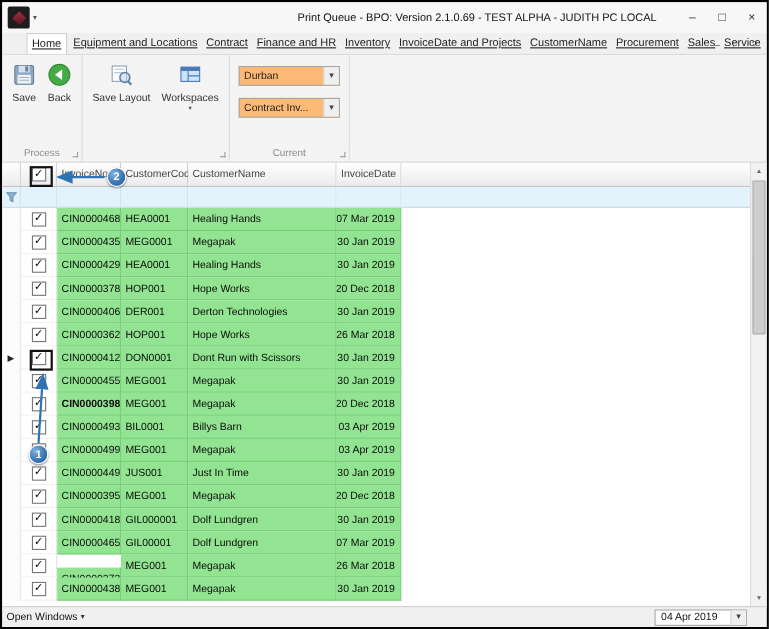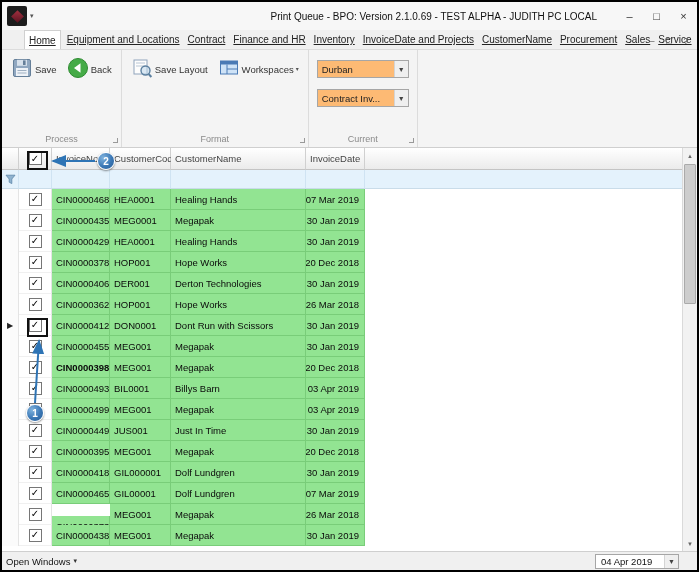--- a/index.html
+++ b/index.html
@@ -32,21 +32,21 @@
   .tab-controls { margin-left:auto; display:flex; align-items:center; gap:1px; padding-right:3px; }
   .tab-controls span { width:16px; height:16px; display:flex; align-items:center;
     justify-content:center; font-size:9px; color:#555; border:1px solid transparent; }
 
   
   .ribbon { height:98px; flex:0 0 98px; background:#f4f4f4; border-bottom:1px solid #cfcfcf;
     display:flex; }
   .rgroup { position:relative; border-right:1px solid #dcdcdc; padding:4px 4px 16px 4px;
     display:flex; }
   .rbuttons { display:flex; align-items:flex-start; }
-  .rbtn { display:flex; align-items:center; gap:2px; padding:3px 5px;
+  .rbtn { display:flex; flex-direction:column; align-items:center; gap:2px; padding:3px 5px;
     font-size:9.5px; color:#333; }
   .rbtn .rlabel { white-space:nowrap; }
   .rbtn .dd { font-size:6px; color:#555; line-height:4px; }
   .glabel { position:absolute; bottom:2px; left:0; right:0; height:13px; display:flex;
     align-items:center; justify-content:center; font-size:9px; color:#8a8a8a; }
   .launcher { position:absolute; right:3px; bottom:4px; width:5px; height:5px;
     border-right:1px solid #999; border-bottom:1px solid #999; }
   .combos { display:flex; flex-direction:column; gap:11px; padding:6px 4px 0 4px; }
   .combo { width:92px; height:18px; background:#fdba74; border:1px solid #a6a6a6; display:flex;
     align-items:center; font-size:9.5px; color:#222; padding-left:4px; }
@@ -206,23 +206,20 @@
               <rect x="2.5" y="4" width="17" height="13" fill="#cfe3f7" stroke="#4a7ab5"></rect>
               <rect x="2.5" y="4" width="17" height="3.5" fill="#4a7ab5"></rect>
               <line x1="9" y1="7.5" x2="9" y2="17" stroke="#4a7ab5" stroke-width="1"></line>
               <line x1="9" y1="12" x2="19.5" y2="12" stroke="#4a7ab5" stroke-width="1"></line>
             </svg>
           </span>
           <span class="rlabel">Workspaces</span>
           <span class="dd">▾</span>
         </div>
       </div>
-      <div class="glabel">
-          <span>Format</span>
-        </div>
       <span class="launcher"></span>
     </div>
 
     <div class="rgroup">
       <div class="combos">
         <div class="combo">
           <span class="combo-text">Durban</span>
           <span class="combo-arrow">▼</span>
         </div>
         <div class="combo">

